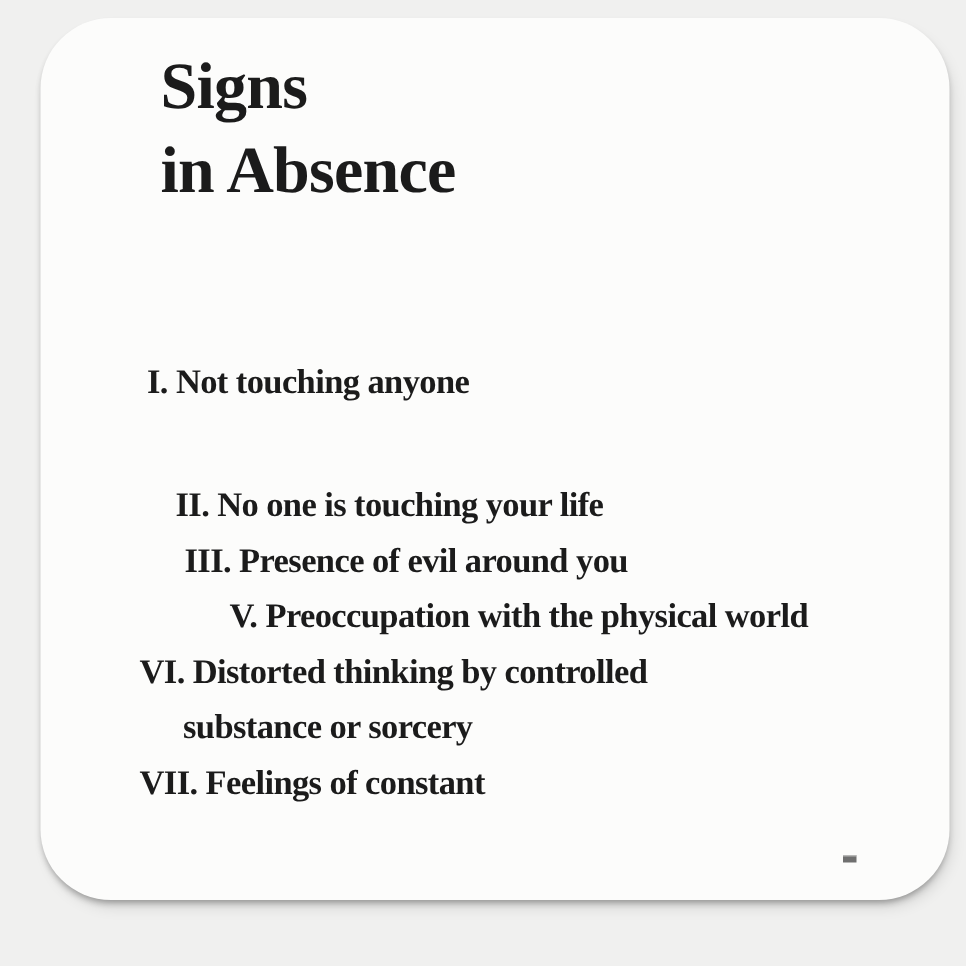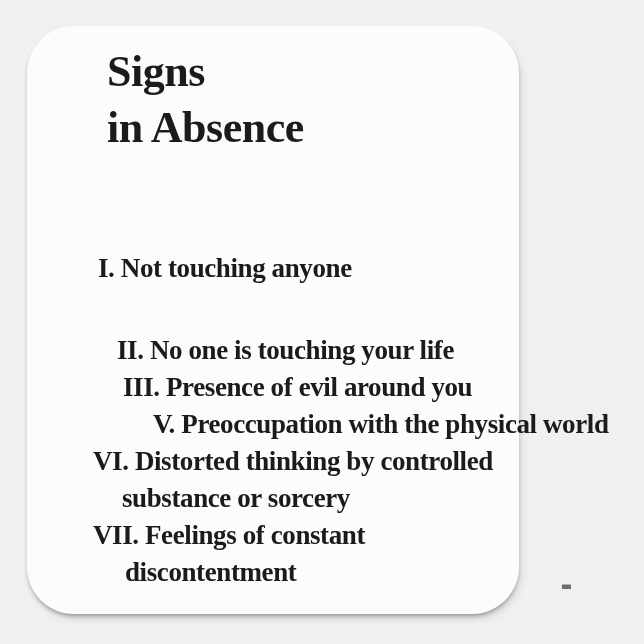--- a/index.html
+++ b/index.html
@@ -13,22 +13,22 @@
   }
   .stage {
     position: relative;
     width: 644px;
     height: 644px;
     background: #f0f0ef;
   }
   .sticker {
     position: absolute;
     left: 27px;
-    top: 26px;
-    width: 492px;
+    top: 12px;
+    width: 606px;
     height: 588px;
     background: #fcfcfb;
     border-radius: 47px;
     box-shadow: 0 3px 4px -1px rgba(0,0,0,0.30),
                 3px 6px 10px -2px rgba(0,0,0,0.13);
   }
   .title {
     position: absolute;
     left: 80px;
     top: 18px;
@@ -38,21 +38,21 @@
     line-height: 56px;
     letter-spacing: -0.5px;
     white-space: nowrap;
   }
   .list {
     position: absolute;
     left: 60px;
     top: 224px;
     color: #1b1b1b;
     font-weight: bold;
-    font-size: 27px;
+    font-size: 23px;
     line-height: 37px;
     letter-spacing: -0.4px;
   }
   .line { white-space: nowrap; }
   .ind-a { padding-left: 11px; }  
   .ind-b { padding-left: 30px; margin-top: 45px; }  
   .ind-c { padding-left: 0px; margin-left: 36px;  }  
   .ind-d { padding-left: 28px; }  
   .ind-e { padding-left: 66px; }  
   .ind-f { padding-left: 6px;  }  
@@ -81,19 +81,18 @@
     </div>
 
     <div class="list">
       <div class="line ind-a">I. Not touching anyone</div>
       <div class="line ind-b">II. No one is touching your life</div>
       <div class="line ind-c">III. Presence of evil around you</div>
       <div class="line ind-e">V. Preoccupation with the physical world</div>
       <div class="line ind-f">VI. Distorted thinking by controlled</div>
       <div class="line ind-g">substance or sorcery</div>
       <div class="line ind-f">VII. Feelings of constant</div>
-      <div class="line ind-h">discontentment</div>
     </div>
 
     <div class="fine-print-mark"></div>
 
   </div>
 </div>
 
 </body></html>

